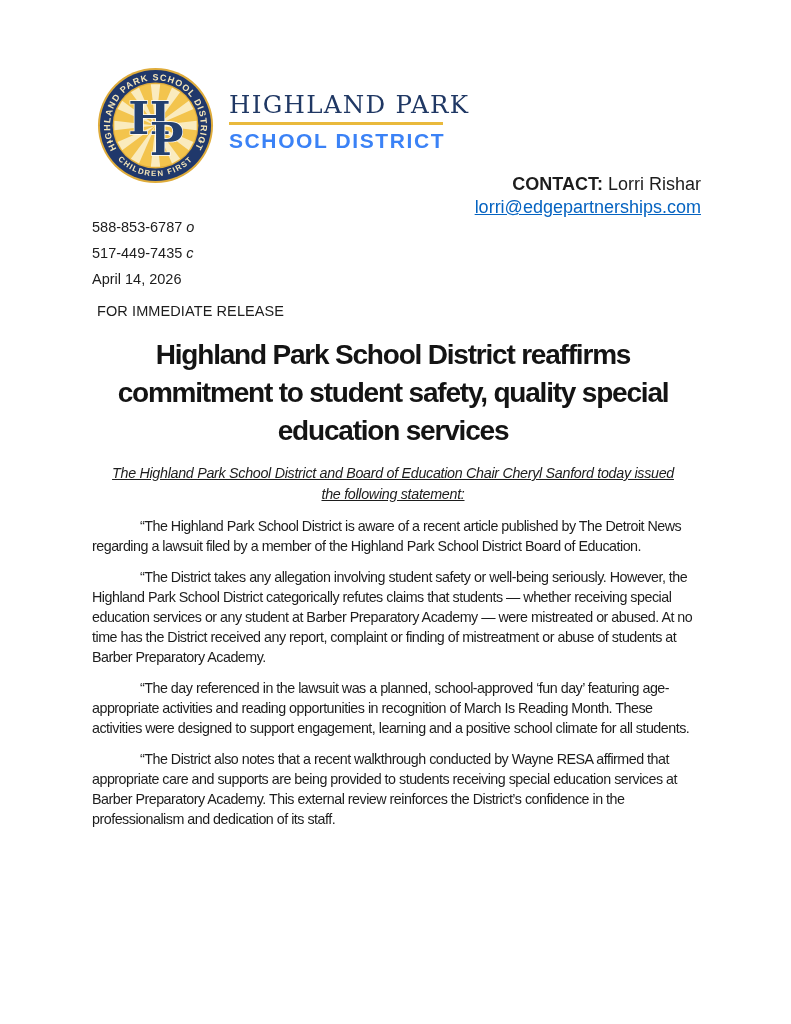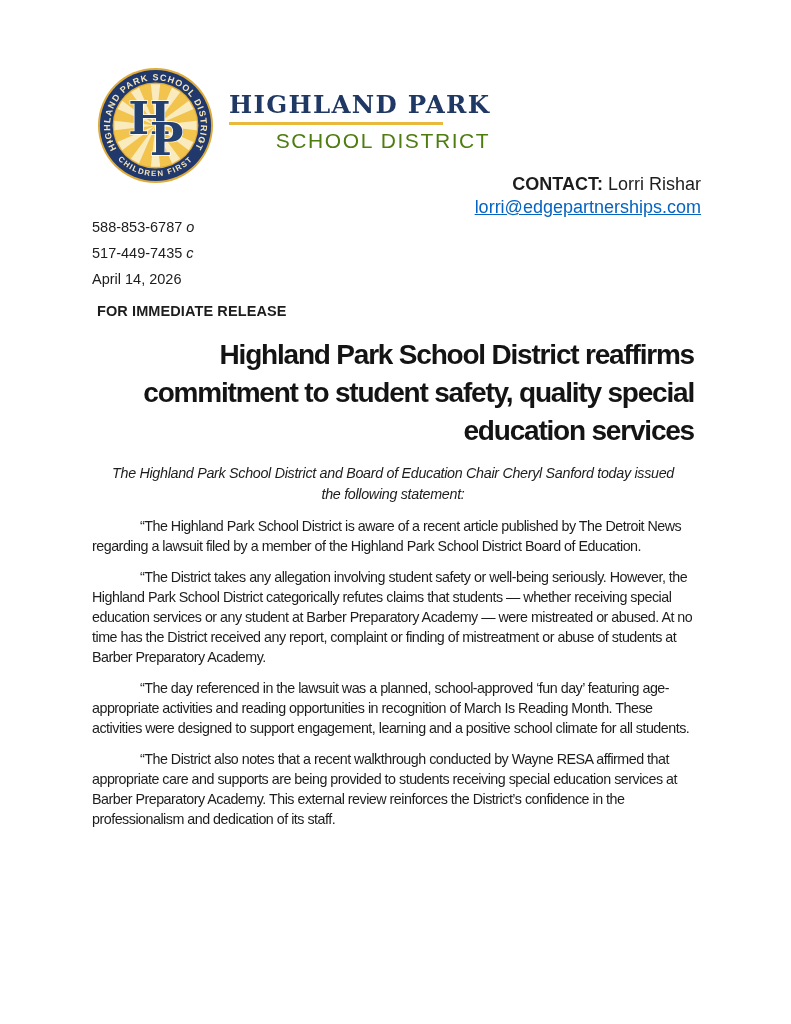--- a/index.html
+++ b/index.html
@@ -11,75 +11,75 @@
     position: relative;
     overflow: hidden;
   }
   .page { position: absolute; inset: 0; background: #ffffff; }
 
   
   .seal { position: absolute; left: 97px; top: 67px; width: 117px; height: 117px; }
   .wordmark { position: absolute; left: 229px; top: 90px; }
   .wm1 {
     font-family: "DejaVu Serif", serif;
-    font-weight: bold;
+    font-weight: normal;
     font-size: 24.5px;
     letter-spacing: 1.3px;
     color: #203864;
     white-space: nowrap;
   }
   .wm-rule { width: 214px; height: 2.5px; background: #E9B93C; margin: 3px 0 4px; }
   .wm2 {
     font-size: 21px;
     letter-spacing: 1.6px;
-    color: #4d7c0f;
+    color: #3b82f6;
     white-space: nowrap;
-    font-weight: normal;
-    text-align: right;
+    font-weight: bold;
   }
 
   
   .contact {
     position: absolute; right: 90px; top: 173px;
     text-align: right; font-size: 18px; line-height: 23px;
   }
   .contact .lbl { font-weight: bold; }
   .contact a { color: #0563C1; }
 
   
   .meta {
     position: absolute; left: 92px; top: 214px;
     font-size: 14.5px; line-height: 26px;
   }
   .meta .sfx { font-style: italic; }
 
   
   .banner {
     position: absolute; left: 97px; top: 303px;
-    font-weight: bold; font-size: 14.5px; letter-spacing: 0.1px;
+    font-weight: normal; font-size: 14.5px; letter-spacing: 0.1px;
   }
 
   
   .article { position: absolute; left: 92px; top: 336px; width: 602px; }
   .headline {
     font-weight: bold;
     font-size: 28px;
     line-height: 38px;
     letter-spacing: -1.2px;
-    text-align: right;
+    text-align: center;
     color: #141414;
   }
   .lede {
     font-style: italic;
     text-align: center;
     font-size: 14.3px;
     line-height: 21px;
     letter-spacing: -0.3px;
     max-width: 575px;
     margin: 13px auto 0;
+    text-decoration: underline;
   }
   .body-copy p {
     font-size: 14.3px;
     line-height: 20px;
     letter-spacing: -0.5px;
     margin-top: 11px;
     text-indent: 48px;
     text-align: left;
   }
 </style>

